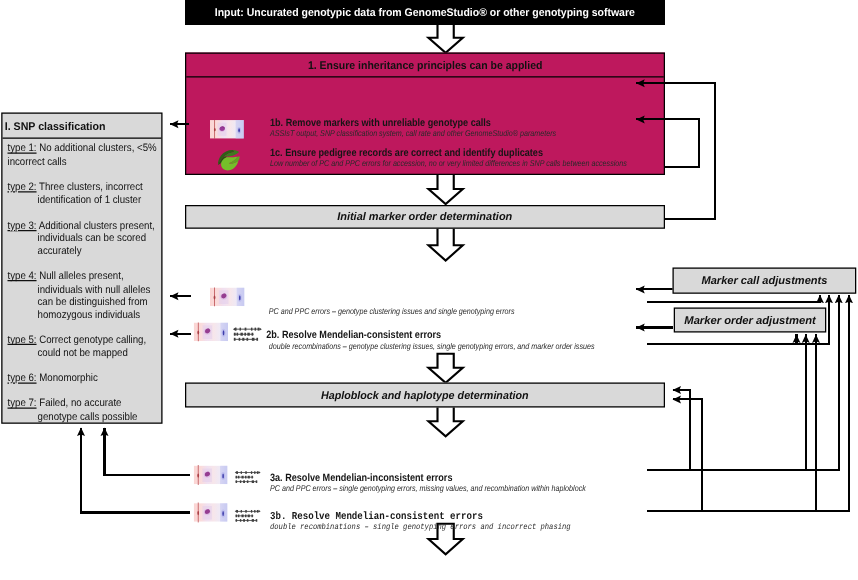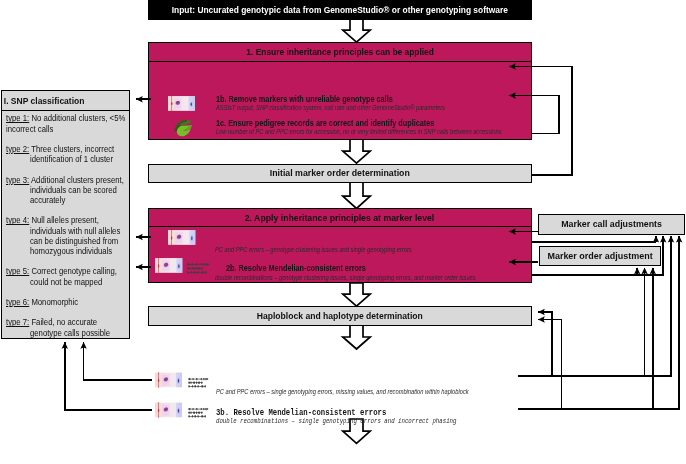--- a/index.html
+++ b/index.html
@@ -15,21 +15,21 @@
   
   .blackbar{background:#000;display:flex;align-items:center;justify-content:center;}
   .blackbar .cap{color:#fff;font-weight:bold;font-size:8.9px;}
 
   
   .mainbox{border:1.7px solid #000;background:#be185d;}
   .boxhead{border-bottom:1.7px solid #000;display:flex;align-items:center;justify-content:center;}
   .boxhead .cap{font-weight:bold;font-size:8.9px;color:#111;}
 
   
-  .greybar{background:#d9d9d9;border:1.7px solid #000;display:flex;align-items:center;justify-content:center;}
+  .greybar{background:#d9d9d9;border:1.7px solid #000;display:flex;align-items:center;justify-content:center;font-style:italic;}
   .greybar .cap{font-weight:bold;font-size:8.9px;color:#111;}
 
   
   .rowtitle{font-weight:bold;font-size:8.5px;color:#151515;}
   .rowsub{font-style:italic;font-size:6.7px;color:#2a2a2a;}
 
   
   .panel{background:#d9d9d9;border:1.7px solid #000;}
   .panelhead{border-bottom:1.7px solid #000;display:flex;align-items:center;justify-content:flex-start;}
   .panelhead .cap{font-weight:bold;font-size:8.9px;color:#111;}
@@ -106,25 +106,20 @@
   <div class="abs mainbox" data-name="step1-box" style="left:148px;top:42px;width:384px;height:98px;">
     <div class="boxhead" style="height:17.8px;" data-name="step1-header">
       <span class="cap condc" style="--sx:0.946" data-name="step1-title">1. Ensure inheritance principles can be applied</span>
     </div>
   </div>
 
   <div class="abs greybar" data-name="initial-order-bar" style="left:148px;top:163.5px;width:384px;height:19.8px;">
     <span class="cap condc" style="--sx:0.99" data-name="initial-order-label">Initial marker order determination</span>
   </div>
 
-  <div class="abs mainbox" data-name="step2-box" style="left:148px;top:207.8px;width:384px;height:75.7px;">
-    <div class="boxhead" style="height:17.6px;" data-name="step2-header">
-      <span class="cap condc" style="--sx:0.982" data-name="step2-title">2. Apply inheritance principles at marker level</span>
-    </div>
-  </div>
 
   <div class="abs greybar" data-name="haploblock-bar" style="left:148px;top:306px;width:384px;height:20px;">
     <span class="cap condc" style="--sx:0.968" data-name="haploblock-label">Haploblock and haplotype determination</span>
   </div>
 
 
 
   <div class="abs greybar" data-name="marker-order-adjustment-box" style="left:538.5px;top:246px;width:122.5px;height:19.5px;">
     <span class="cap condc" style="--sx:1.011" data-name="marker-order-adjustment-label">Marker order adjustment</span>
   </div>
@@ -191,35 +186,36 @@
     <div class="abs" data-name="cluster-plot-icon" style="left:0.3px;top:7.3px;width:27.4px;height:14.9px;">
       <svg viewBox="0 0 100 54" width="27.4" height="14.9">
           <use href="#clusterglyph2"></use>
         </svg>
     </div>
     <div class="abs" data-name="marker-order-icon" style="left:31.0px;top:9.2px;width:23.8px;height:12.5px;">
       <svg viewBox="0 0 96 52" width="23.8" height="12.5">
           <use href="#markerglyph"></use>
         </svg>
     </div>
-    <div class="abs" style="left:71px;top:6.4px;"><span class="rowtitle cond" data-name="step2-row-2b-title">2b. Resolve Mendelian-consistent  errors</span></div>
+    <div class="abs" style="left:58px;top:6.4px;"><span class="rowtitle cond" data-name="step2-row-2b-title">2b. Resolve Mendelian-consistent  errors</span></div>
     <div class="abs" style="left:60.1px;top:15.2px;"><span class="rowsub cond" data-name="step2-row-2b-subtitle">double recombinations – genotype clustering issues, single genotyping errors, and marker order issues</span></div>
   </div>
 
   <div class="abs" data-name="step3-row-3a" style="left:155px;top:359.7px;width:370px;height:22px;">
     <div class="abs" data-name="cluster-plot-icon" style="left:0.2px;top:12.2px;width:27.0px;height:15.9px;">
       <svg viewBox="0 0 100 54" width="27.0" height="15.9">
           <use href="#clusterglyph2"></use>
         </svg>
     </div>
     <div class="abs" data-name="marker-order-icon" style="left:32.4px;top:14.9px;width:22.3px;height:11.2px;">
       <svg viewBox="0 0 96 52" width="22.3" height="11.2">
           <use href="#markerglyph"></use>
         </svg>
     </div>
+    <div class="abs" style="left:60.8px;top:12.1px;"><span class="rowtitle cond" data-name="step3-row-3a-title">3a. Resolve Mendelian-inconsistent  errors</span></div>
     <div class="abs" style="left:60.8px;top:20.6px;"><span class="rowsub cond" data-name="step3-row-3a-subtitle">PC and PPC errors – single genotyping errors,  missing values, and recombination within haploblock</span></div>
   </div>
 
   <div class="abs" data-name="step3-row-3b" style="left:155px;top:389.9px;width:370px;height:22px;font-family:Liberation Mono, monospace;">
     <div class="abs" data-name="cluster-plot-icon" style="left:0.2px;top:12.2px;width:27.0px;height:15.9px;">
       <svg viewBox="0 0 100 54" width="27.0" height="15.9">
           <use href="#clusterglyph2"></use>
         </svg>
     </div>
     <div class="abs" data-name="marker-order-icon" style="left:32.4px;top:14.9px;width:22.3px;height:11.2px;">

